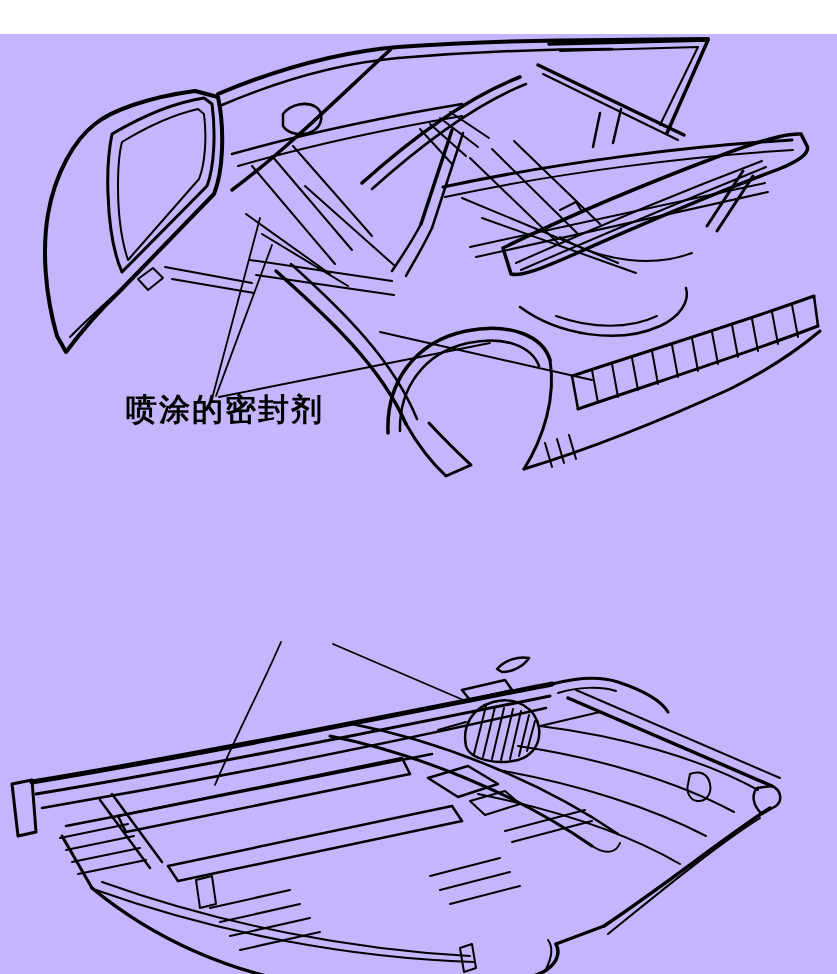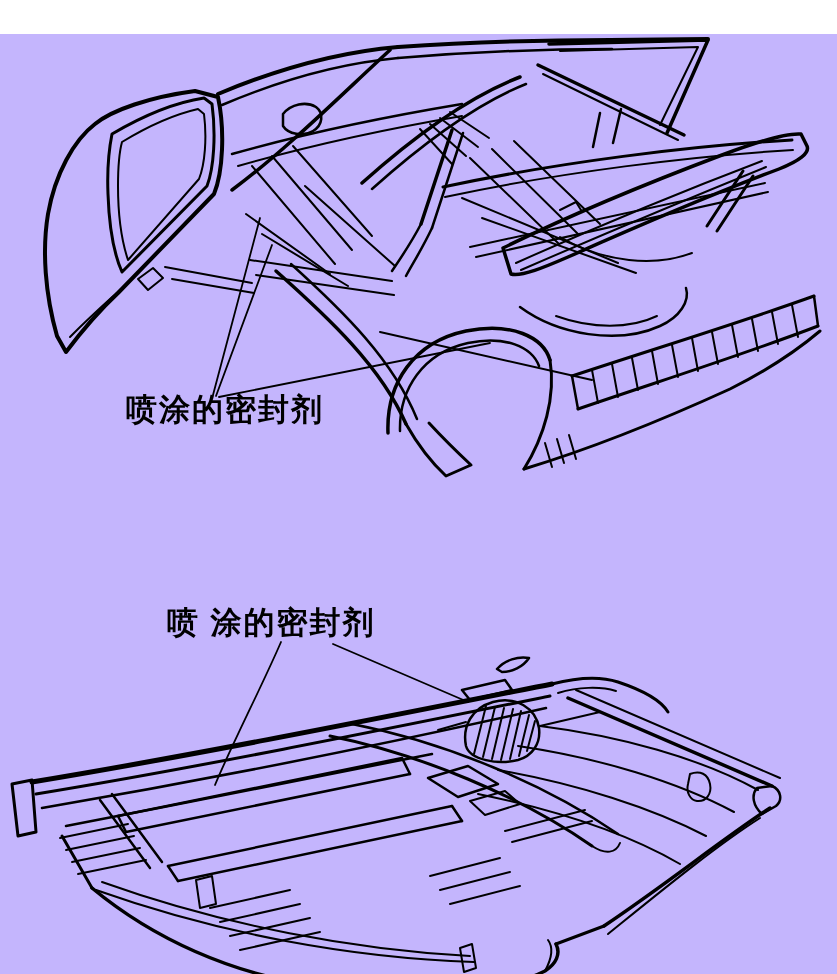--- a/index.html
+++ b/index.html
@@ -202,15 +202,14 @@
       <path stroke-width="3" d="M62,242 L92,294"></path>
       <path stroke-width="3.5" d="M92,294 C150,342 230,382 330,394 C420,404 500,400 545,377 C556,370 561,360 556,350"></path>
       <path stroke-width="3" d="M556,350 L604,332"></path>
       <path stroke-width="2" d="M545,377 C552,364 554,354 548,346"></path>
       <path stroke-width="2" d="M102,288 C225,332 356,356 470,362"></path>
       <path stroke-width="2" d="M96,296 C220,340 352,364 474,368"></path>
     </svg>
   </figure>
 
   <div class="sealant-label label-top">喷涂的密封剂</div>
-  <div class="sealant-label label-bottom">喷 涂的密封剂</div>
 
 </div>
 
 </body></html>

